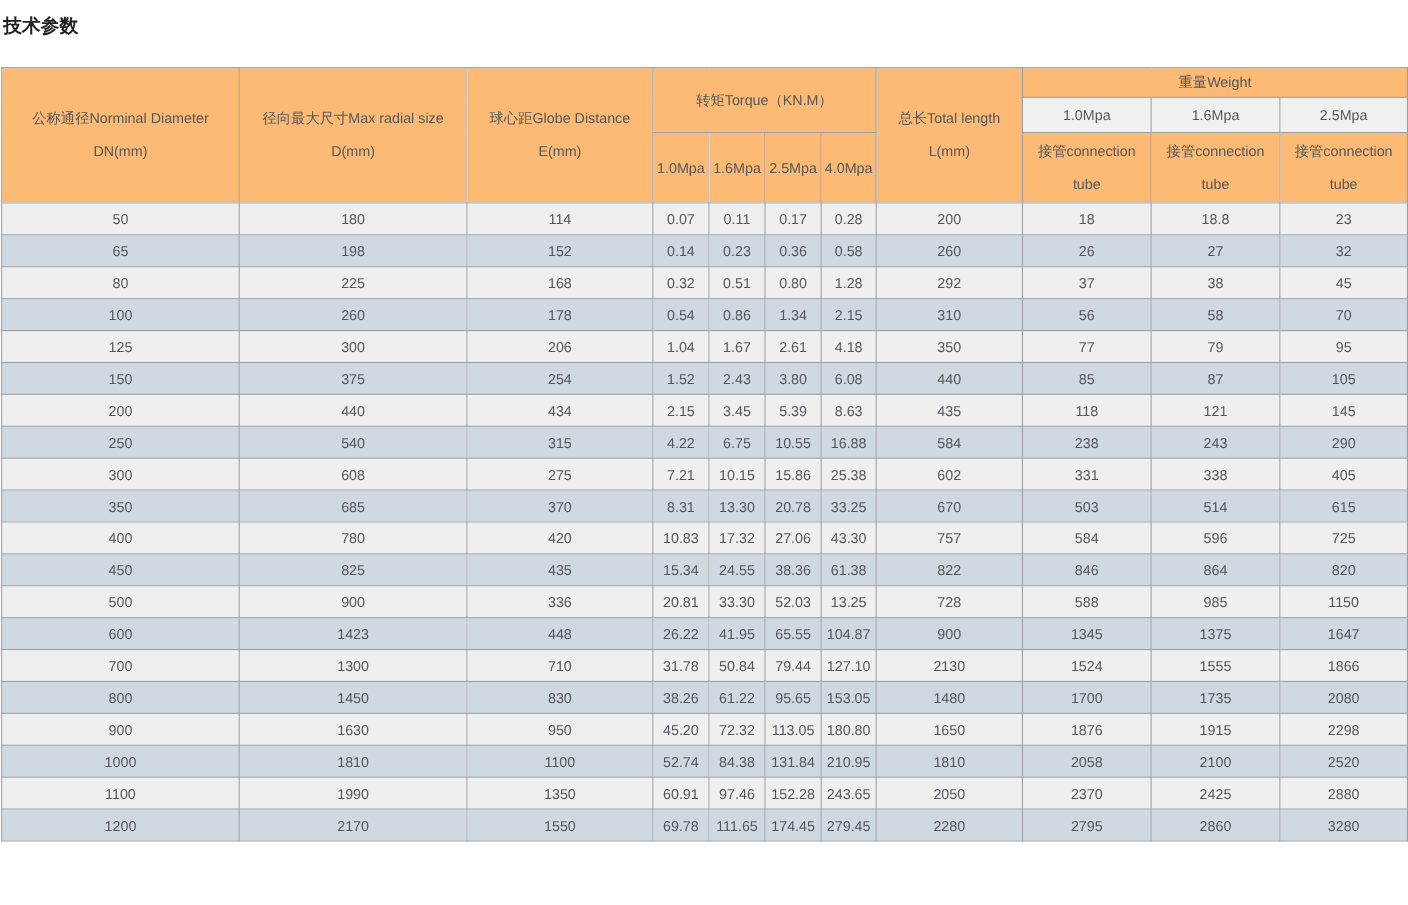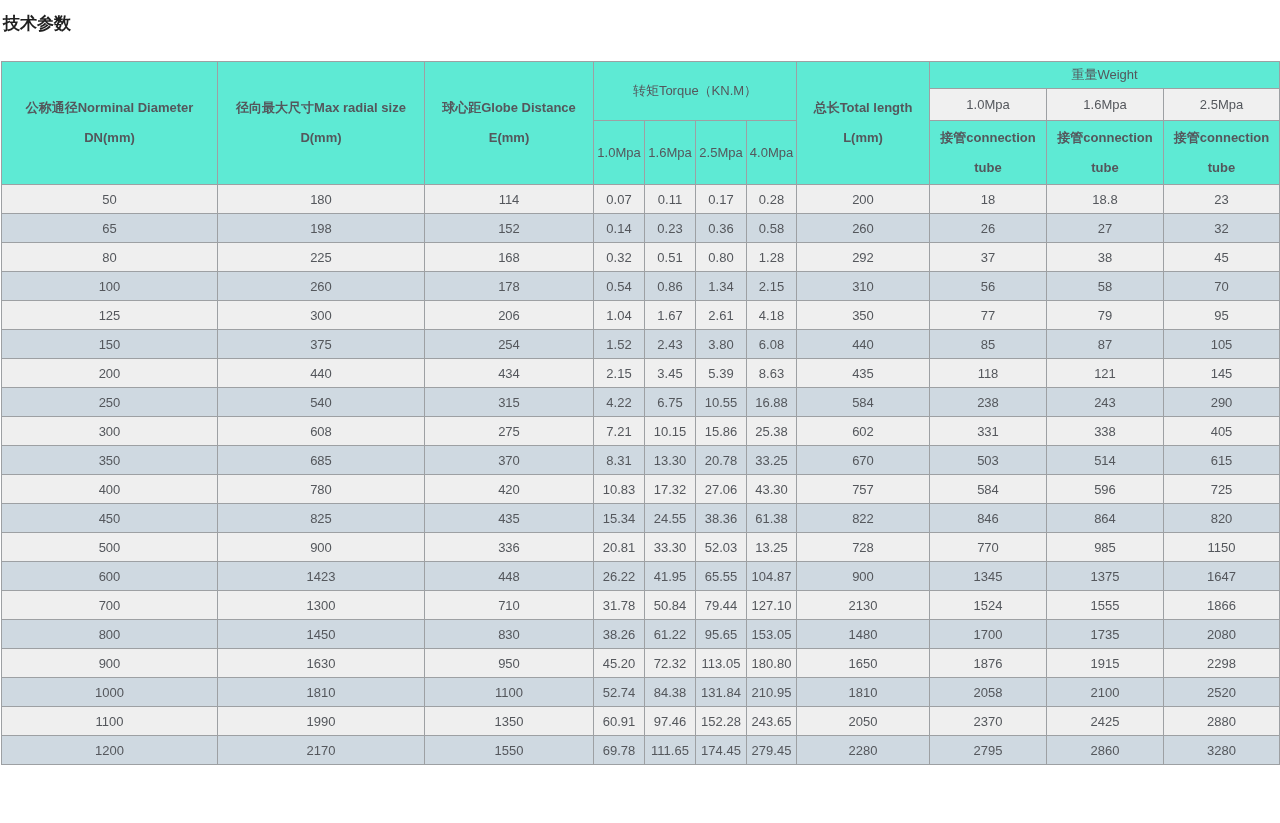--- a/index.html
+++ b/index.html
@@ -33,26 +33,26 @@
     border: 1px solid #9da0a3;
     padding: 0;
     text-align: center;
     vertical-align: middle;
     font-weight: normal;
     font-size: 13px;
     color: #54575c;
     overflow: hidden;
     white-space: nowrap;
   }
-  thead th { background: #5eead4; }
+  thead th { background: #fdba74; }
   tr.h1 { height: 27px; }
   tr.h2 { height: 32px; }
   tr.h2 th { background: #f0f0f0; }
   tr.h3 { height: 64px; }
-  .two-line span { display: block; line-height: 30px; font-weight: bold; }
+  .two-line span { display: block; line-height: 30px; }
   tbody tr { height: 29px; }
   tbody tr.odd  td { background: #efefef; }
   tbody tr.even td { background: #cfd9e1; }
 </style>
 </head>
 <body>
 
 <div class="page">
 
   <h2 class="page-title">技术参数</h2>
@@ -275,21 +275,21 @@
         </tr>
         <tr class="odd">
           <td>500</td>
           <td>900</td>
           <td>336</td>
           <td>20.81</td>
           <td>33.30</td>
           <td>52.03</td>
           <td>13.25</td>
           <td>728</td>
-          <td>770</td>
+          <td>588</td>
           <td>985</td>
           <td>1150</td>
         </tr>
         <tr class="even">
           <td>600</td>
           <td>1423</td>
           <td>448</td>
           <td>26.22</td>
           <td>41.95</td>
           <td>65.55</td>

